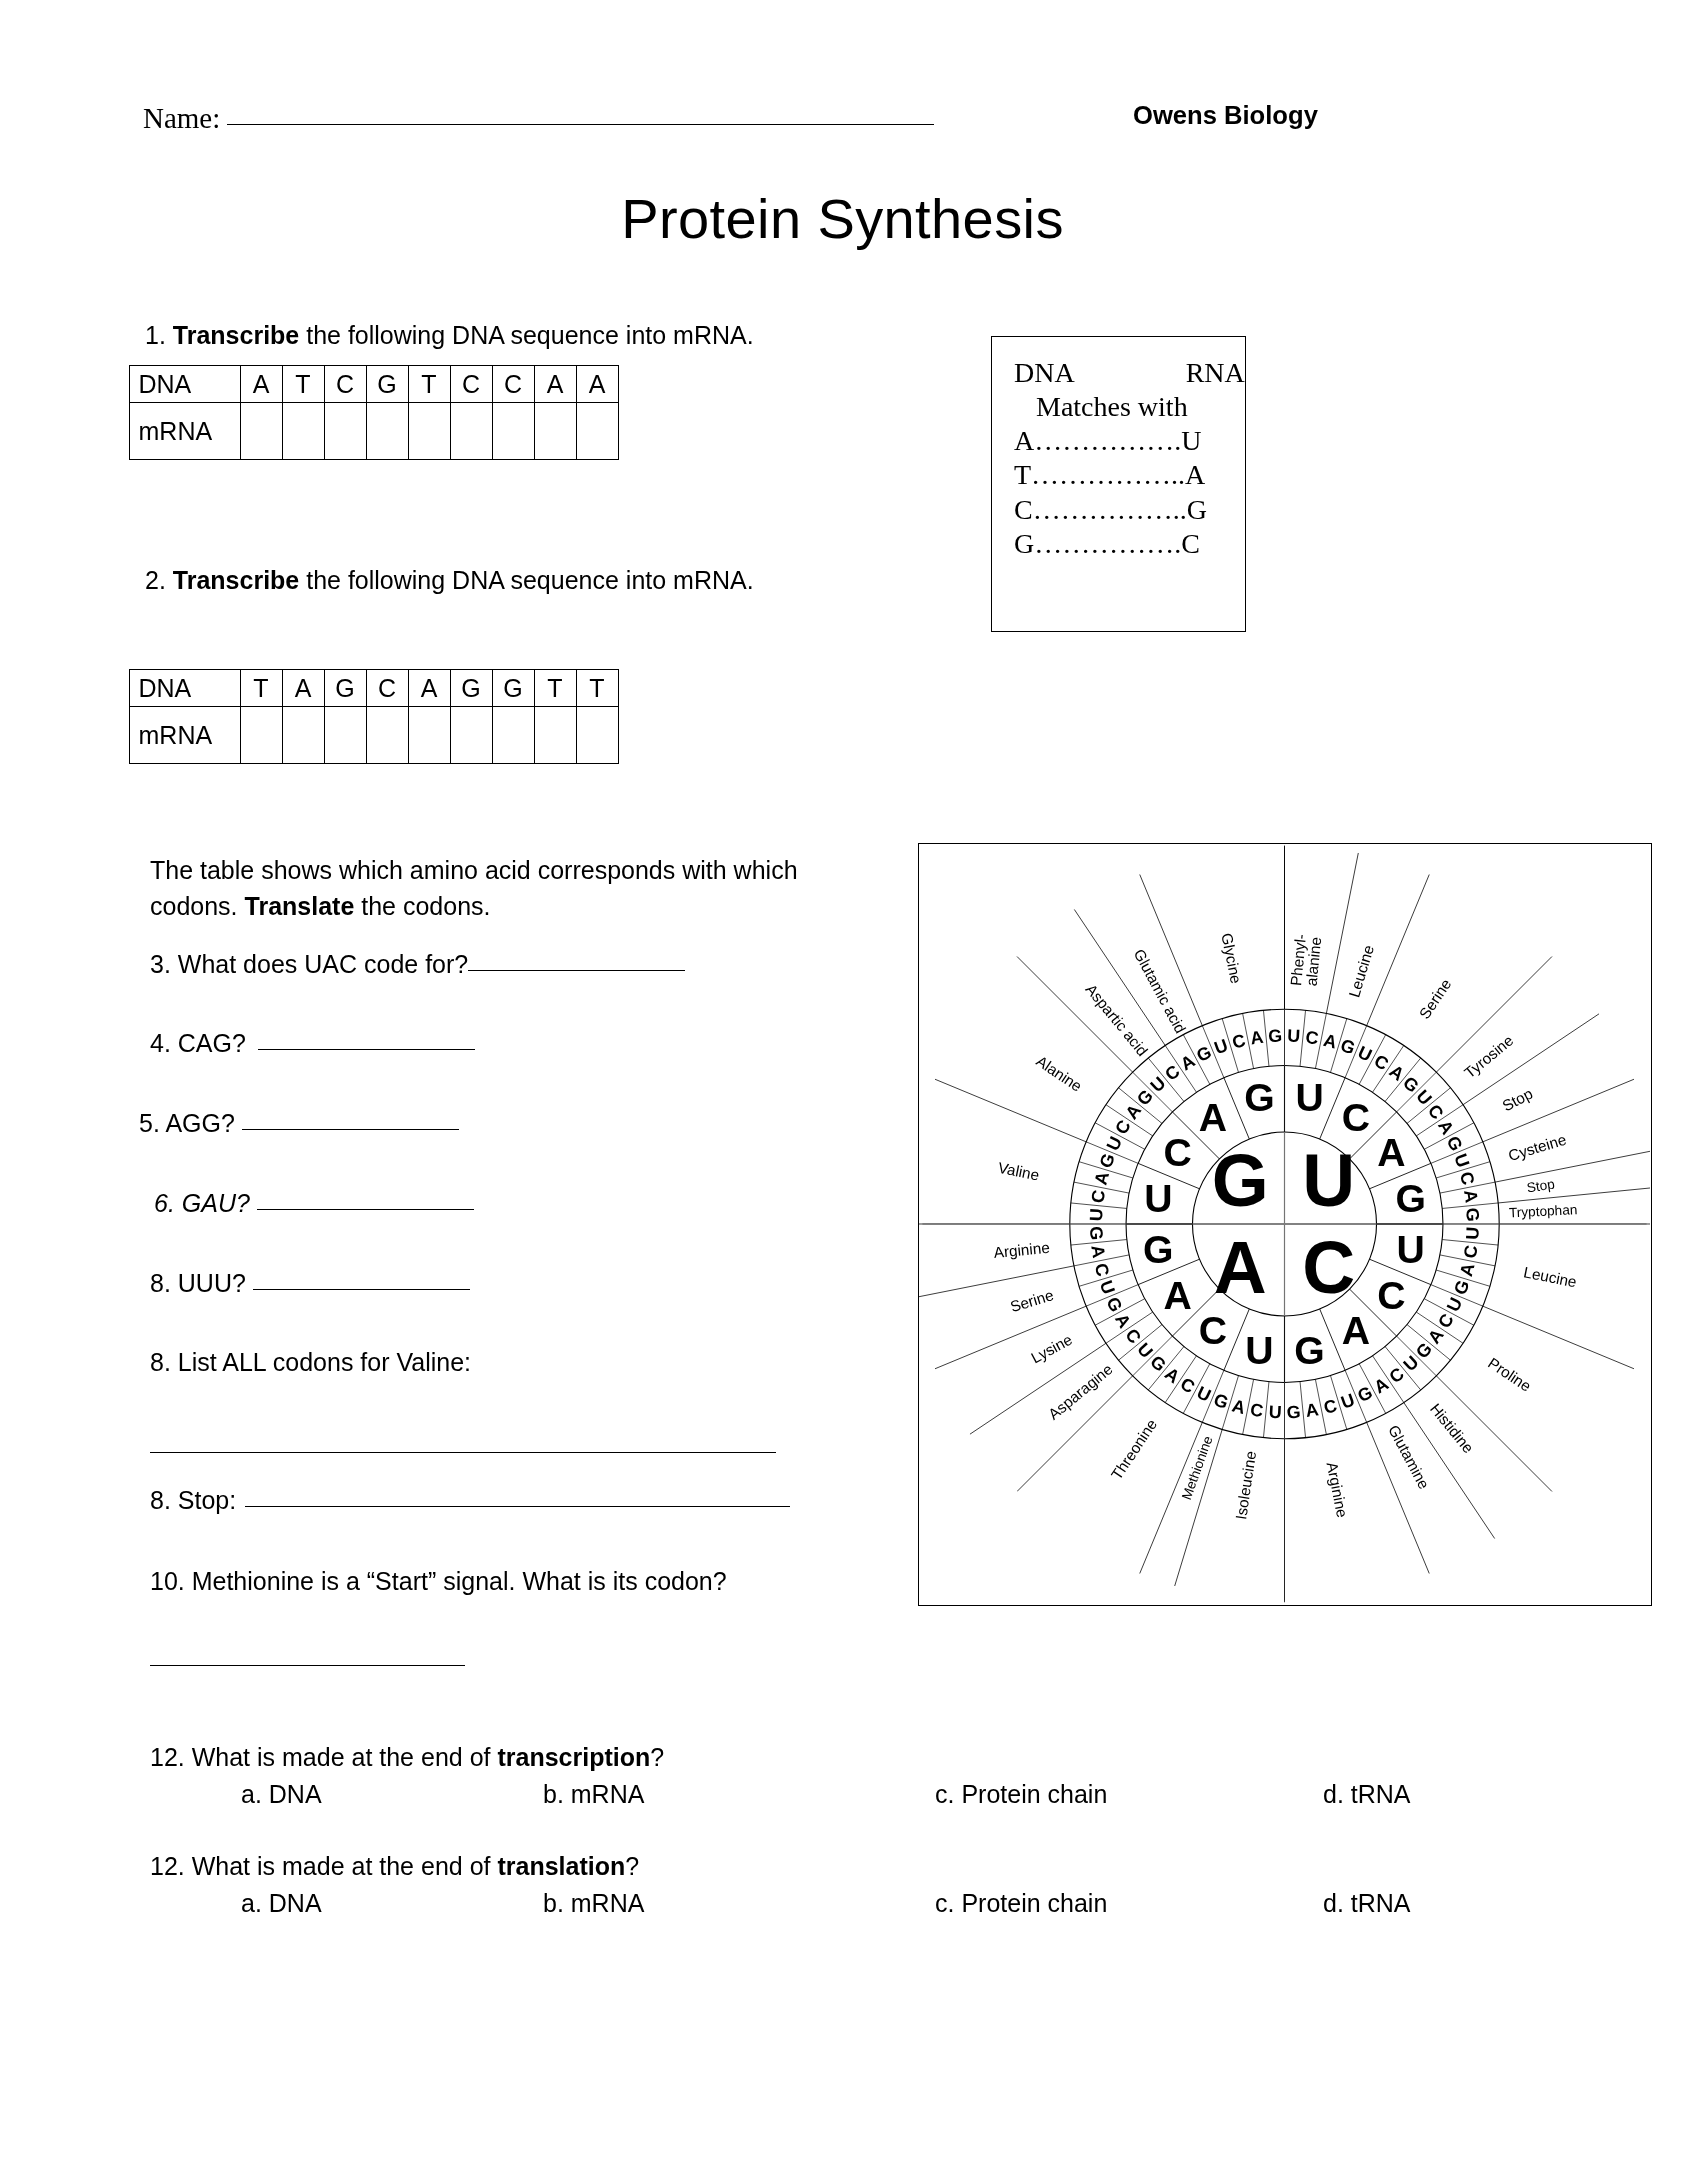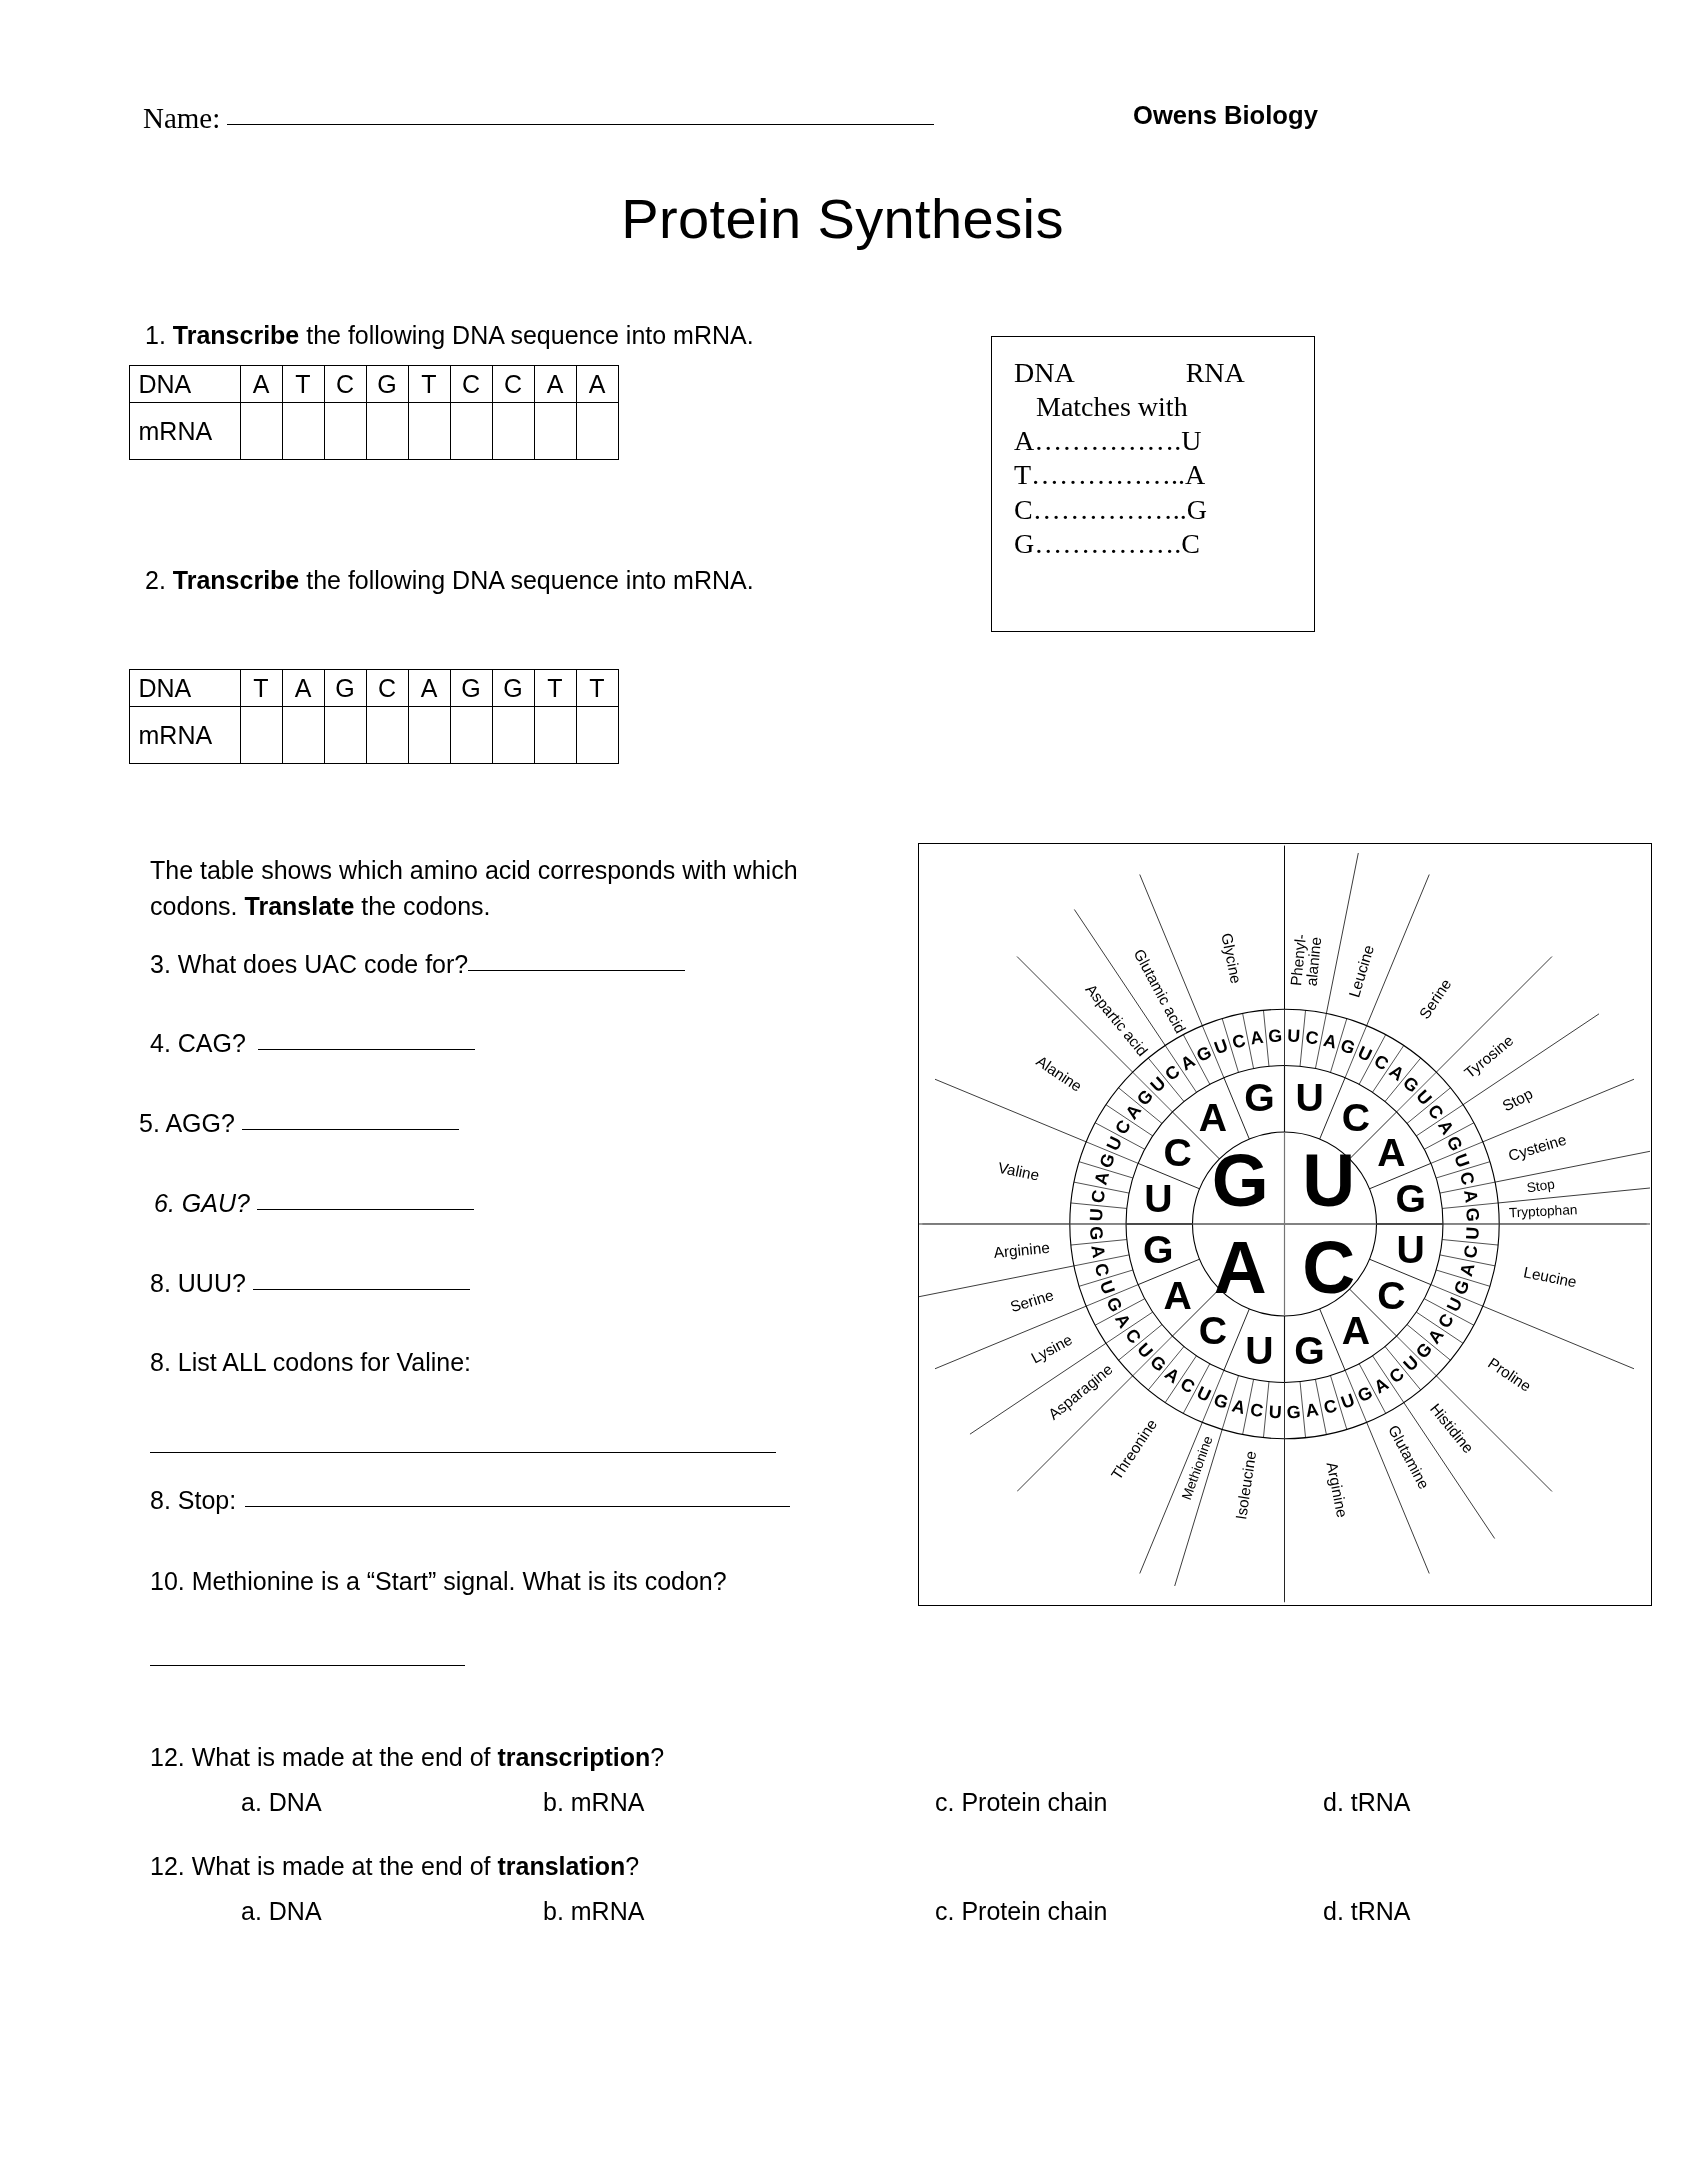--- a/index.html
+++ b/index.html
@@ -46,21 +46,21 @@
     font-size:25px; text-align:center; vertical-align:middle;
     padding:0;
   }
   table.seq td.lbl { width:101px; text-align:left; padding-left:8.5px; }
   table.seq td.cell { width:41px; }
   table.seq tr.mrna td { height:56px; }
 
   
   .matchbox {
     position:absolute; left:991px; top:336px;
-    width:324px; height:296px;
+    width:255px; height:296px;
     border:1.7px solid #000;
     font-family:"Liberation Serif", serif;
     font-size:28px; line-height:1.22;
     box-sizing:border-box;
     padding:19px 0 0 0;
   }
   .matchbox .row1 { padding-left:22px; }
   .matchbox .row1 span.r { margin-left:111px; }
   .matchbox .row2 { padding-left:44px; }
   .matchbox .mrow { padding-left:22px; white-space:nowrap; }
@@ -69,21 +69,21 @@
   .wheel-frame {
     position:absolute; left:918px; top:843px;
     width:734px; height:763px;
     border:1.7px solid #000; box-sizing:border-box;
     background:#fff;
   }
   .wheel-frame svg { display:block; }
 
   
   .mc-opts { position:absolute; font-size:25px; white-space:nowrap; }
-  .mc-opts span { display:inline-block;margin-top:8px; }
+  .mc-opts span { display:inline-block; }
   .mc-a { width:302px; }
   .mc-b { width:392px; }
   .mc-c { width:388px; }
 </style>
 </head>
 <body>
 
 <div class="page">
 
   <div class="hdr-name">

